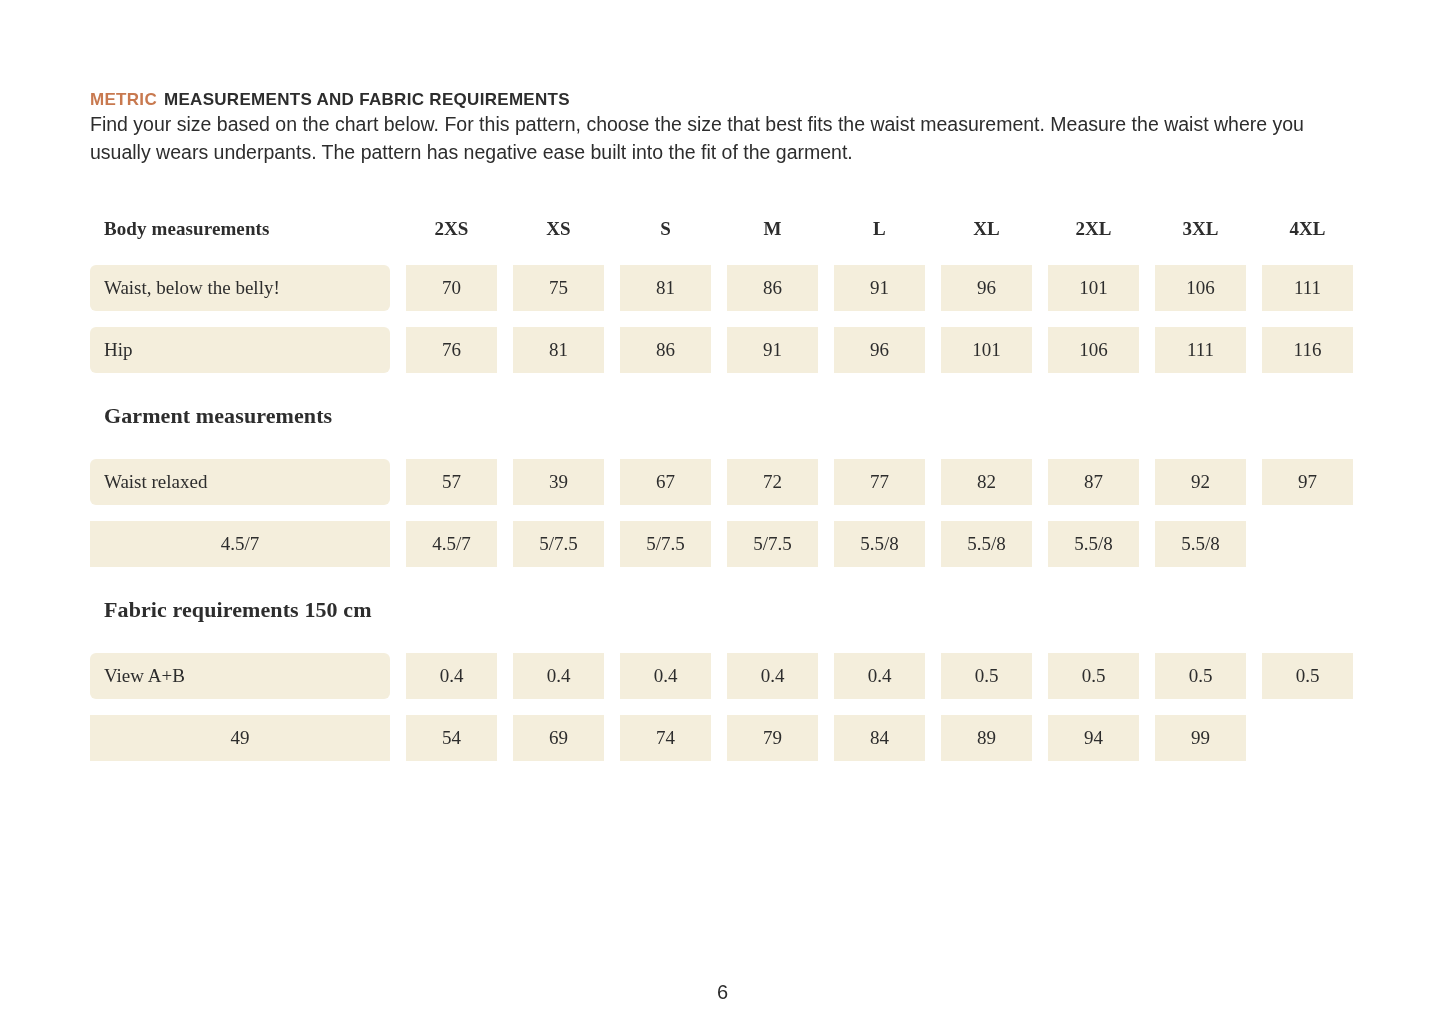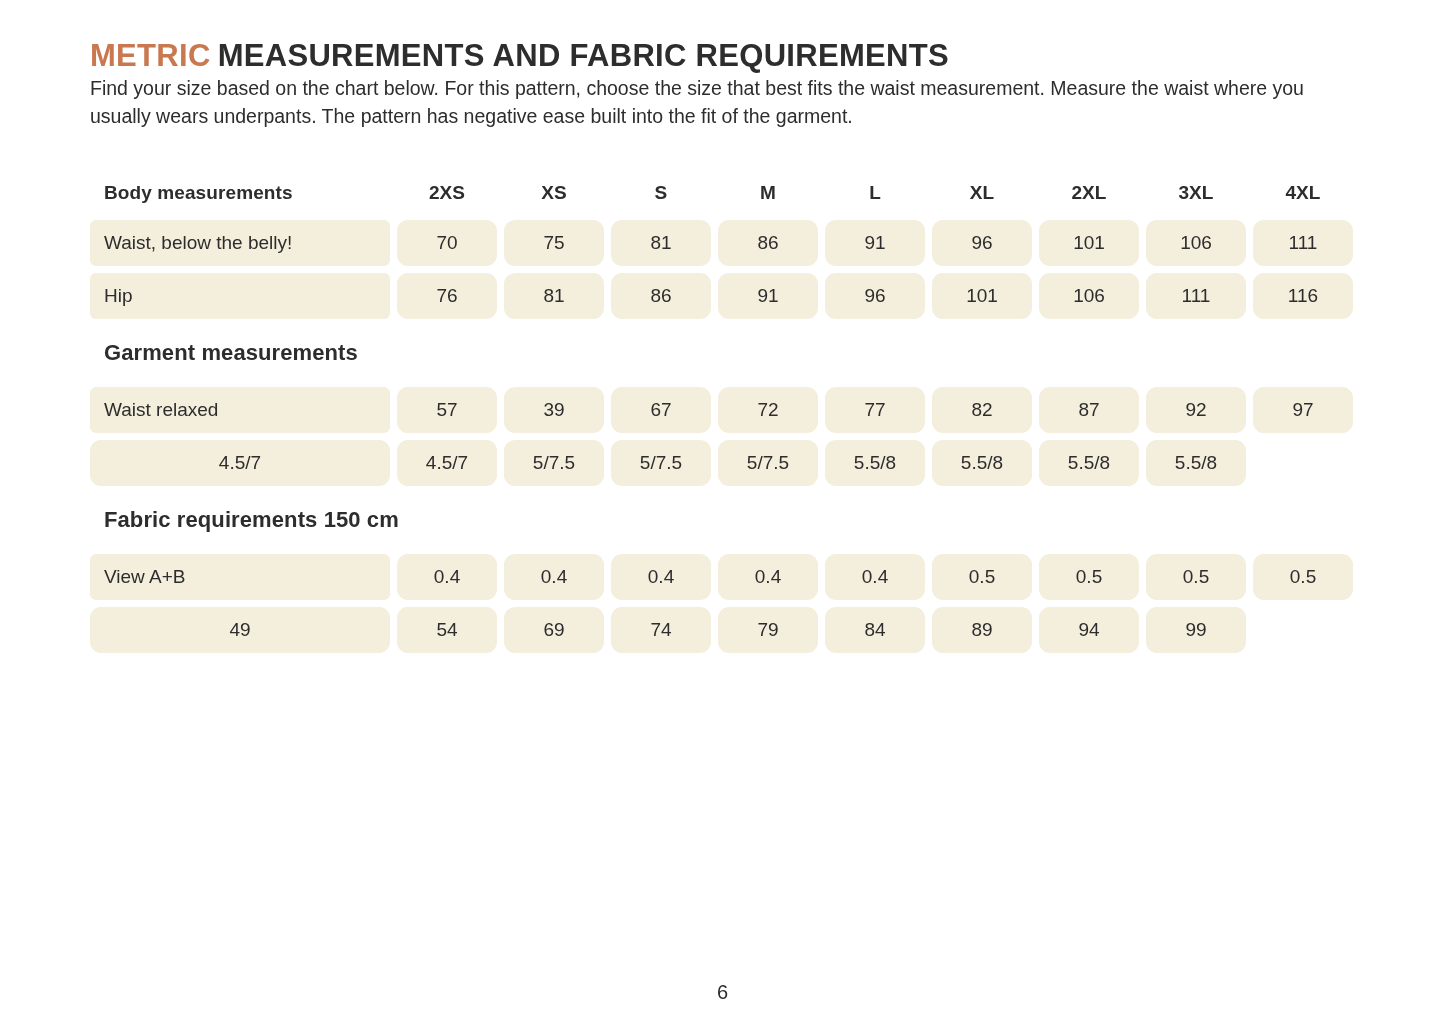--- a/index.html
+++ b/index.html
@@ -13,42 +13,43 @@
     overflow: hidden;
   }
   .page {
     width: 1445px;
     height: 1030px;
     background: var(--page-bg, #ffffff);
     padding: 0 90px;
     position: relative;
   }
   .title {
-    padding-top: 38px;
-    font-size: 31px;
+    padding-top: 90px;
+    font-size: 17px;
     font-weight: bold;
     letter-spacing: 0.3px;
     color: var(--text, #2d2d2d);
     line-height: 1.15;
     white-space: nowrap;
   }
   .title .accent { color: var(--accent, #c8794f); }
   .title .rest { margin-left: 7px; }
   .intro {
     font-size: 19.5px;
     line-height: 1.47;
     max-width: 1268px;
     color: var(--text, #2d2d2d);
   }
   .size-table {
     margin-top: 42px;
     width: 1263px;
     display: grid;
     grid-template-columns: 300px repeat(9, 1fr);
-    gap: 7px;
+    gap: 16px;
+    font-family: Liberation Serif, serif;
   }
   .cell {
     display: flex;
     align-items: center;
     font-size: 19px;
   }
   .corner-label, .size-head, .section-heading {
     font-weight: bold;
     letter-spacing: 0.1px;
   }
@@ -71,21 +72,20 @@
   .row-label {
     background: var(--cell-bg, #f4eedc);
     height: 46px;
     padding-left: 14px;
     border-radius: 6px;
   }
   .value-cell {
     background: var(--cell-bg, #f4eedc);
     height: 46px;
     justify-content: center;
-    border-radius: 11px;
   }
   .page-number {
     position: absolute;
     bottom: 26px;
     left: 0;
     width: 1445px;
     text-align: center;
     font-size: 20px;
     color: var(--text, #2d2d2d);
   }

